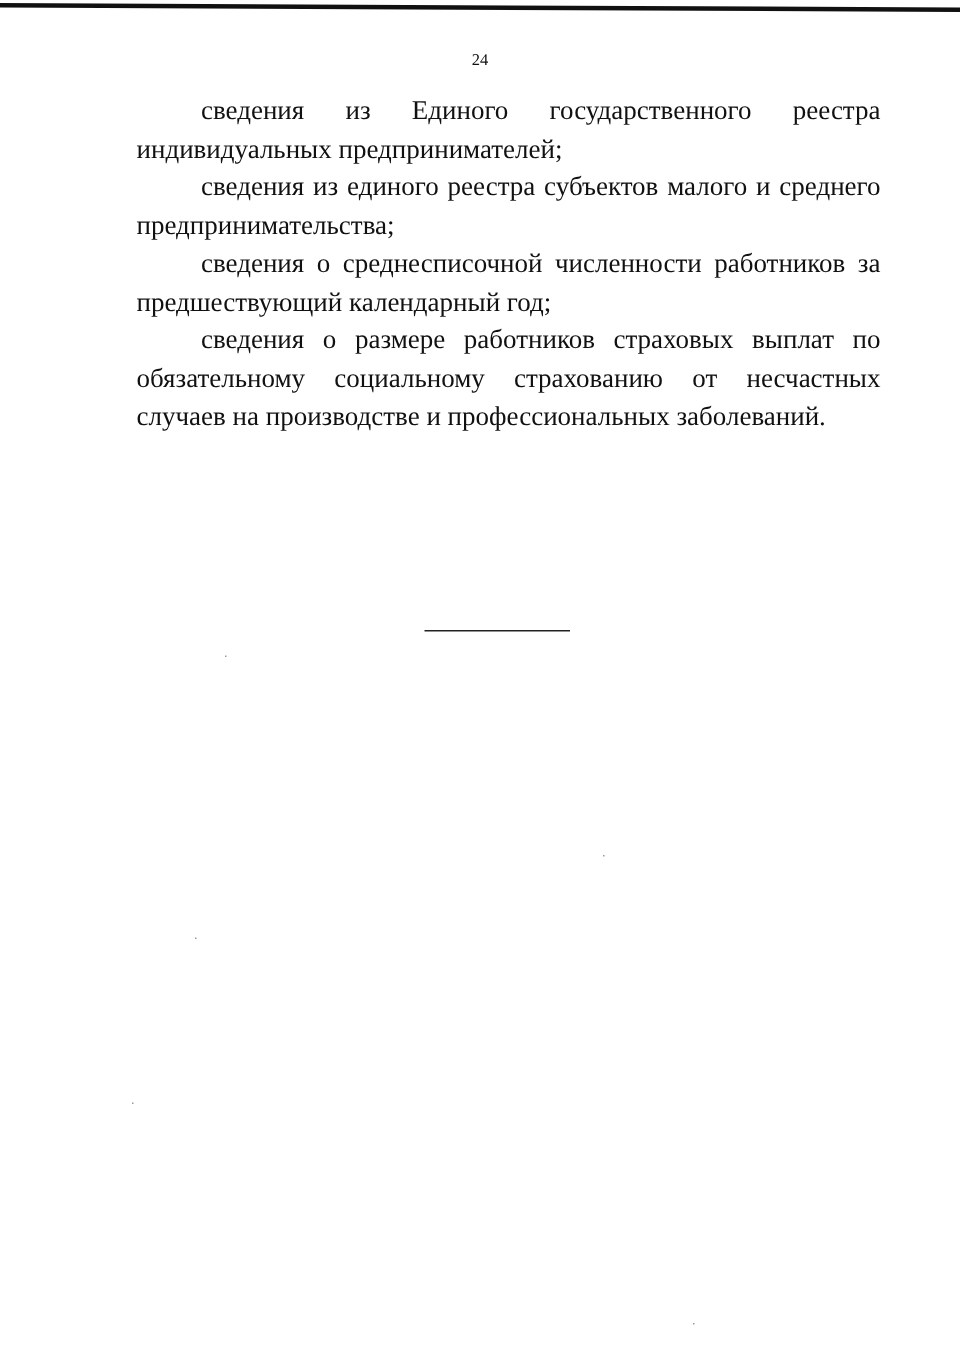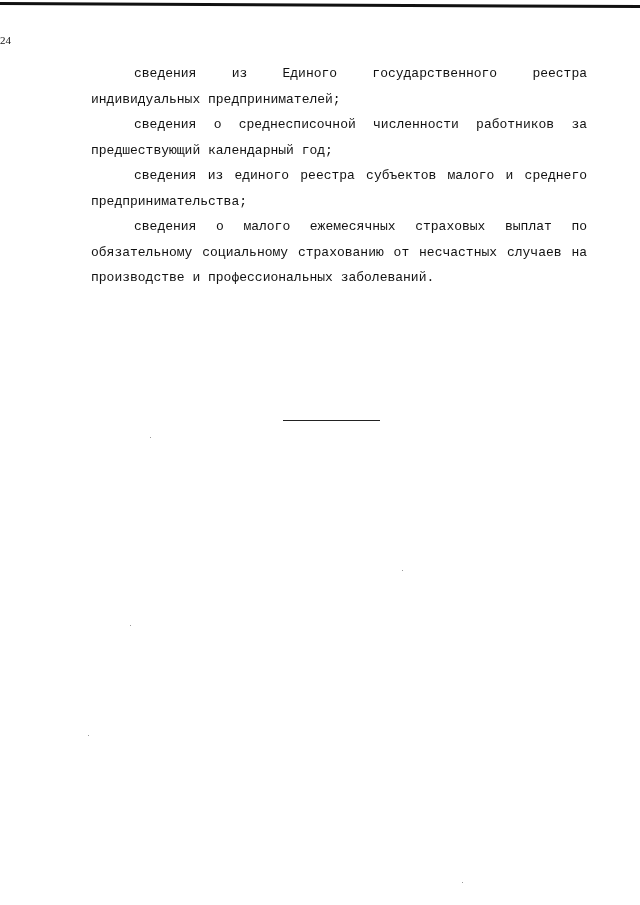--- a/index.html
+++ b/index.html
@@ -20,31 +20,30 @@
     left: 0;
     top: 2px;
     width: 640px;
     height: 6px;
   }
   .page-number {
     position: absolute;
     top: 34px;
     left: 0;
     width: 640px;
-    text-align: left;
+    text-align: center;
     font-size: 11px;
   }
   .content {
     position: absolute;
     top: 61px;
     left: 91px;
     width: 496px;
-    font-size: 13px;
+    font-size: 18px;
     line-height: 25.5px;
-    font-family: Liberation Mono, monospace;
   }
   .para {
     margin: 0;
     text-indent: 43px;
     text-align: justify;
     text-align-last: left;
   }
   .separator {
     position: absolute;
     left: 283px;
@@ -64,23 +63,23 @@
 <body>
 
 <svg class="scan-edge" viewBox="0 0 640 6" preserveAspectRatio="none">
   <polygon points="0,0 640,3 640,6 0,3" fill="#111111"></polygon>
 </svg>
 
 <div class="page-number">24</div>
 
 <div class="content">
   <p class="para">сведения из Единого государственного реестра индивидуальных предпринимателей;</p>
+  <p class="para">сведения из единого реестра субъектов малого и среднего предпринимательства;</p>
   <p class="para">сведения о среднесписочной численности работников за предшествующий календарный год;</p>
-  <p class="para">сведения из единого реестра субъектов малого и среднего предпринимательства;</p>
-  <p class="para">сведения о малого ежемесячных страховых выплат по обязательному социальному страхованию от несчастных случаев на производстве и профессиональных заболеваний.</p>
+  <p class="para">сведения о размере работников страховых выплат по обязательному социальному страхованию от несчастных случаев на производстве и профессиональных заболеваний.</p>
 </div>
 
 <div class="separator"></div>
 
 <div class="speck" style="left:150px;top:437px;"></div>
 <div class="speck" style="left:402px;top:570px;"></div>
 <div class="speck" style="left:130px;top:625px;"></div>
 <div class="speck" style="left:88px;top:735px;"></div>
 <div class="speck" style="left:462px;top:882px;"></div>
 

